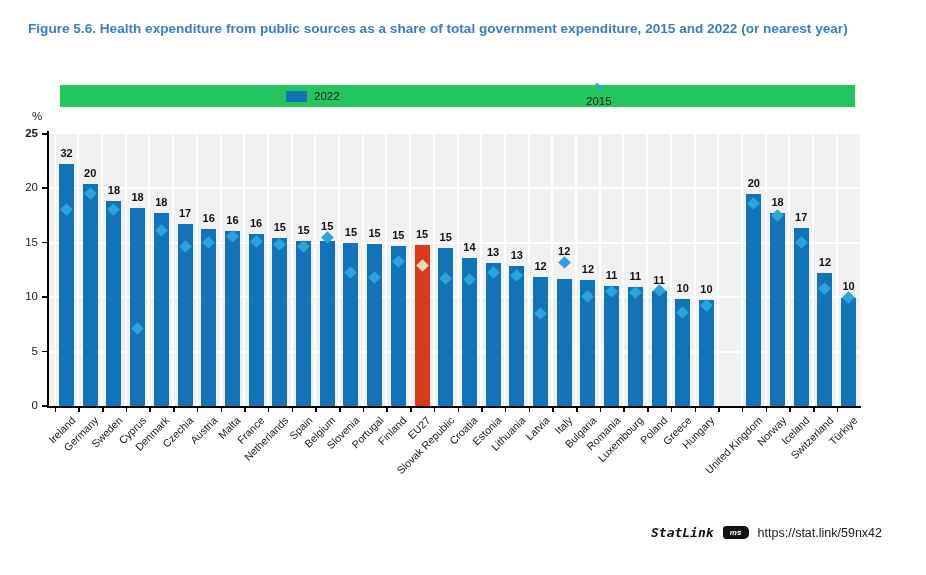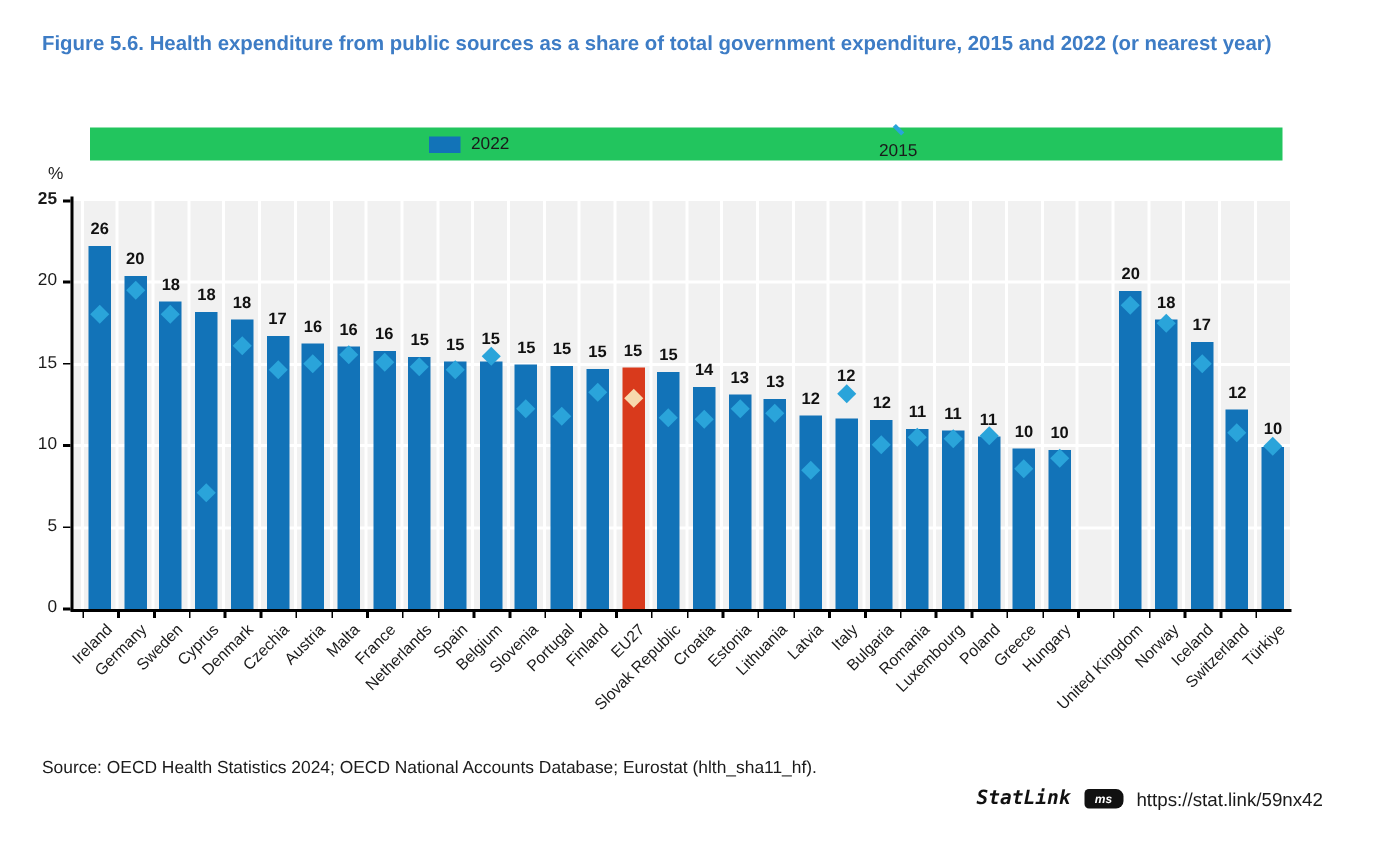--- a/index.html
+++ b/index.html
@@ -101,21 +101,21 @@
         <div class="gridline-v" style="left: 669.25px;"></div>
         <div class="gridline-v" style="left: 692.95px;"></div>
         <div class="gridline-v" style="left: 716.65px;"></div>
         <div class="gridline-v" style="left: 740.35px;"></div>
         <div class="gridline-v" style="left: 764.05px;"></div>
         <div class="gridline-v" style="left: 787.75px;"></div>
       </div>
     <div id="data-layer">
         <div class="bar" style="left: 11px; width: 15px; top: 30.464px; height: 241.536px; background: rgb(18, 115, 184);"></div>
         <div class="diamond" style="left: 14px; top: 70.572px; background: rgb(42, 164, 218);"></div>
-        <div class="value-label" style="left: 1.5px; top: 13.464px;">26</div>
+        <div class="value-label" style="left: 1.5px; top: 13.464px;">32</div>
         <div class="xcat" style="left: -129.5px; top: 280px;">Ireland</div>
         <div class="bar" style="left: 34.7px; width: 15px; top: 50.048px; height: 221.952px; background: rgb(18, 115, 184);"></div>
         <div class="diamond" style="left: 37.7px; top: 55.34px; background: rgb(42, 164, 218);"></div>
         <div class="value-label" style="left: 25.2px; top: 33.048px;">20</div>
         <div class="xcat" style="left: -105.8px; top: 280px;">Germany</div>
         <div class="bar" style="left: 58.4px; width: 15px; top: 67.456px; height: 204.544px; background: rgb(18, 115, 184);"></div>
         <div class="diamond" style="left: 61.4px; top: 70.572px; background: rgb(42, 164, 218);"></div>
         <div class="value-label" style="left: 48.9px; top: 50.456px;">18</div>
         <div class="xcat" style="left: -82.1px; top: 280px;">Sweden</div>
         <div class="bar" style="left: 82.1px; width: 15px; top: 73.984px; height: 198.016px; background: rgb(18, 115, 184);"></div>
@@ -284,21 +284,20 @@
         <div class="xtick" style="left: 646.55px;"></div>
         <div class="xtick" style="left: 670.25px;"></div>
         <div class="xtick" style="left: 693.95px;"></div>
         <div class="xtick" style="left: 717.65px;"></div>
         <div class="xtick" style="left: 741.35px;"></div>
         <div class="xtick" style="left: 765.05px;"></div>
         <div class="xtick" style="left: 788.75px;"></div>
       </div>
   </div>
 
-  <div class="note-line" style="top:505px;">Source: OECD Health Statistics 2024; OECD National Accounts Database; Eurostat (hlth_sha11_hf).</div>
 
   <div class="statlink-row">
     <span class="statlink-word">StatLink</span>
     <span class="statlink-icon">ms</span>
     <a class="statlink-url" href="#">https://stat.link/59nx42</a>
   </div>
 
 </div>
 
 </body></html>

